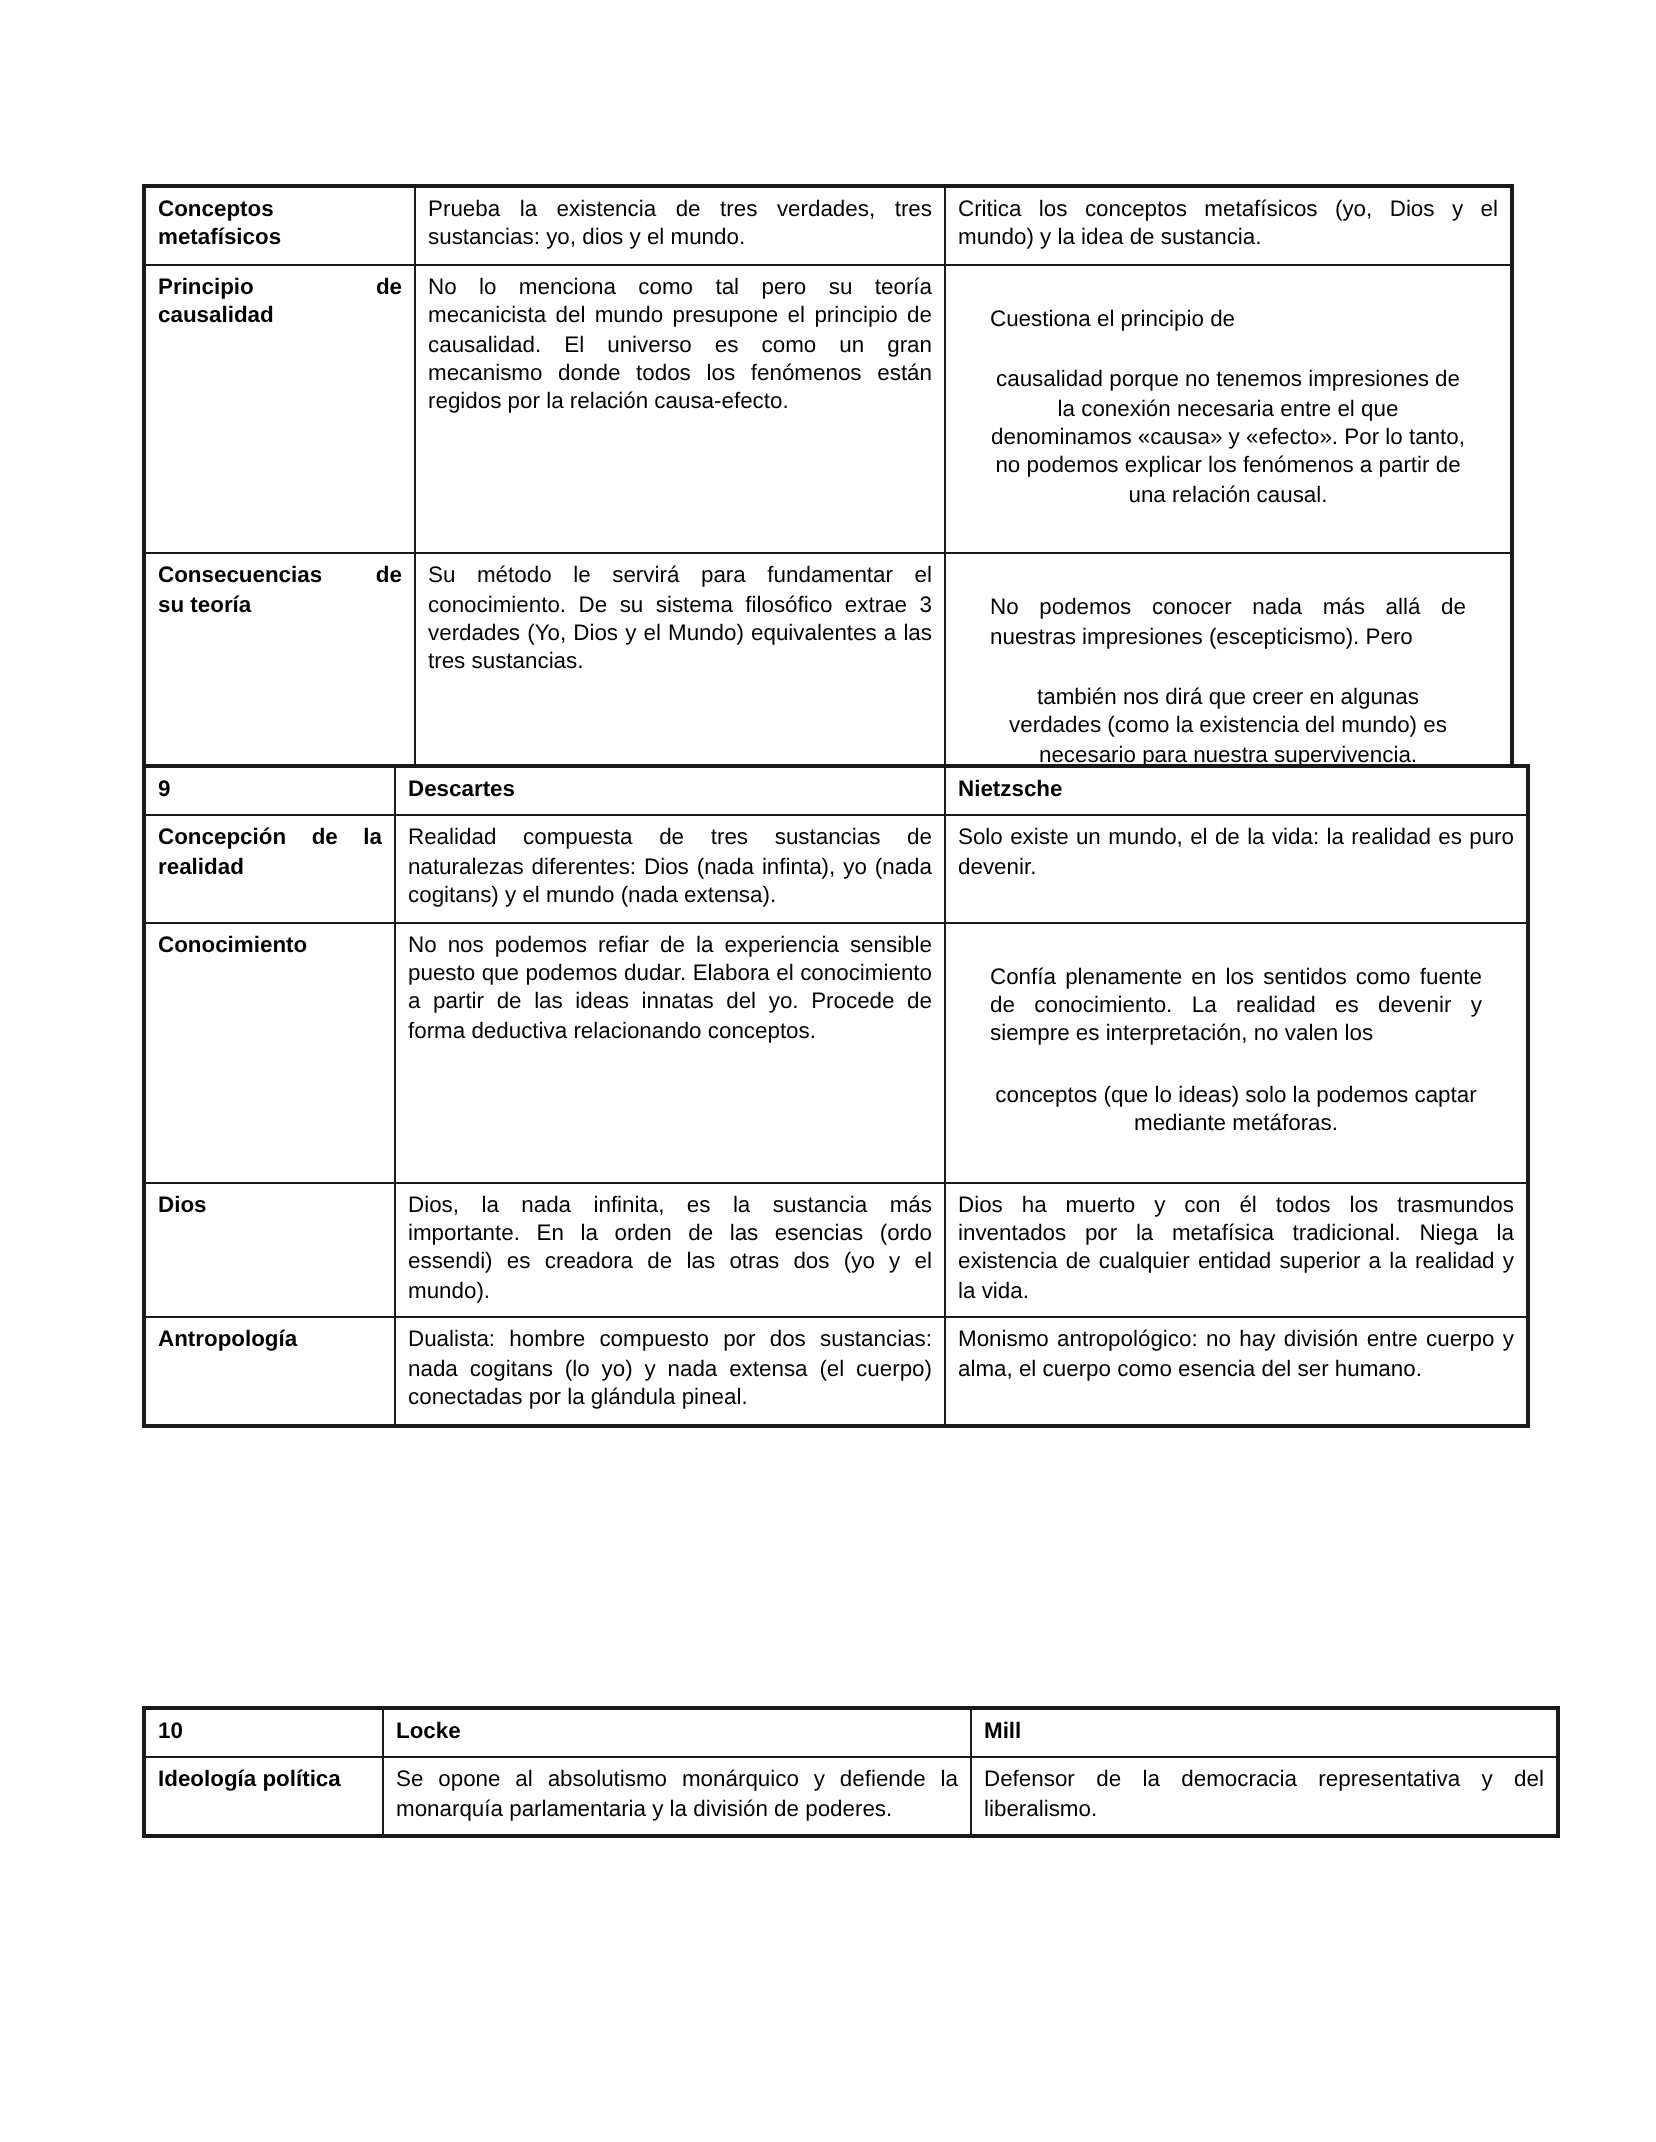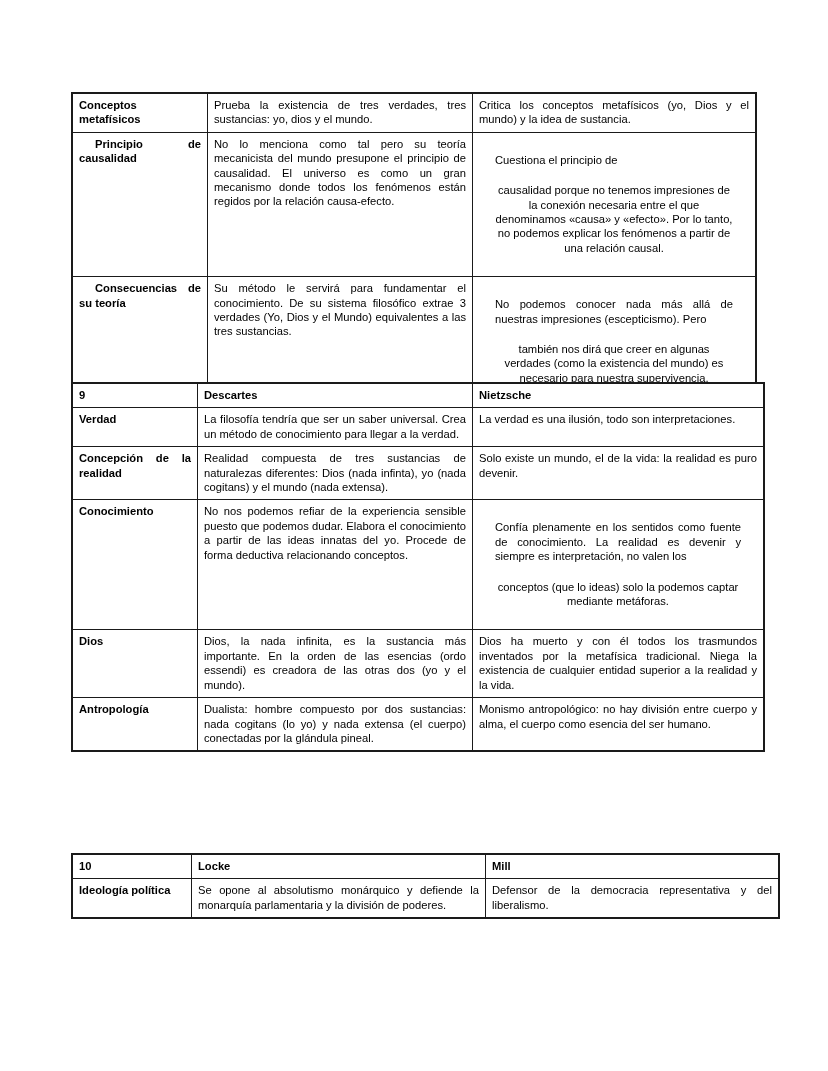--- a/index.html
+++ b/index.html
@@ -50,21 +50,20 @@
     text-align: center;
   }
   td.lbl {
     font-weight: bold;
     text-align: justify;
   }
   td.lbl span.j {
     display: block;
     text-align: justify;
     text-align-last: justify;
-    margin-left: 16px;
   }
   td.lbl span.nj {
     display: block;
     text-align: left;
   }
   td.mid { vertical-align: middle; }
 
   
   #table-metafisica {
     left: 71px;
@@ -150,25 +149,20 @@
   </table>
 
   <table class="cmp" id="table-9">
     <tbody>
       <tr class="first">
         <td class="c0 hdr">9</td>
         <td class="c1 hdr">Descartes</td>
         <td class="c2 hdr">Nietzsche</td>
       </tr>
       <tr>
-        <td class="c0 lbl">Verdad</td>
-        <td class="c1">La filosofía tendría que ser un saber universal. Crea un método de conocimiento para llegar a la verdad.</td>
-        <td class="c2">La verdad es una ilusión, todo son interpretaciones.</td>
-      </tr>
-      <tr>
         <td class="c0 lbl">Concepción de la realidad</td>
         <td class="c1">Realidad compuesta de tres sustancias de naturalezas diferentes: Dios (nada infinta), yo (nada cogitans) y el mundo (nada extensa).</td>
         <td class="c2">Solo existe un mundo, el de la vida: la realidad es puro devenir.</td>
       </tr>
       <tr>
         <td class="c0 lbl">Conocimiento</td>
         <td class="c1">No nos podemos refiar de la experiencia sensible puesto que podemos dudar. Elabora el conocimiento a partir de las ideas innatas del yo. Procede de forma deductiva relacionando conceptos.</td>
         <td class="c2">
           <p>Confía plenamente en los sentidos como fuente de conocimiento. La realidad es devenir y siempre es interpretación, no valen los</p>
           <p>conceptos (que lo ideas) solo la podemos captar mediante metáforas.</p>

